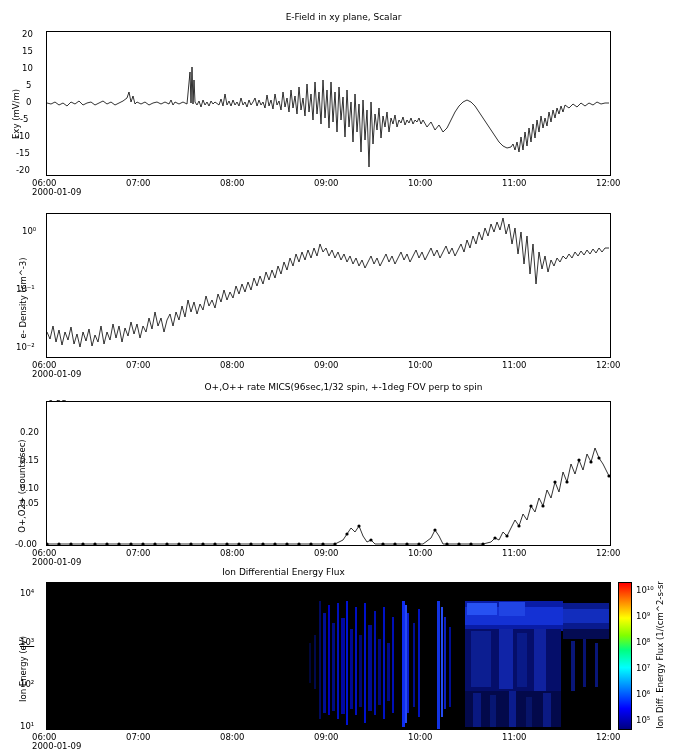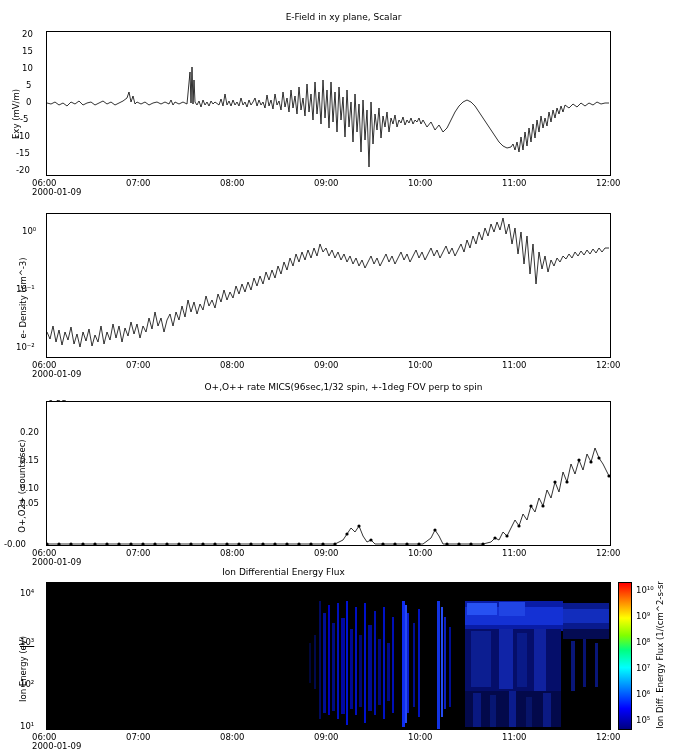--- a/index.html
+++ b/index.html
@@ -148,21 +148,21 @@
 <div class="panel" style="top:376px;height:190px;">
   <div class="plot-title" style="top:6px;">O+,O++ rate MICS(96sec,1/32 spin, +-1deg FOV perp to spin</div>
 
   <div class="ylabel" style="left:-25px; top:105px; transform: rotate(-90deg);">O+,O2+ ( counts/sec)</div>
 
   <div class="tick-label" style="left:20px;top:23px;padding-left:28px;">0.25</div>
   <div class="tick-label" style="left:20px;top:51px;">0.20</div>
   <div class="tick-label" style="left:20px;top:79px;">0.15</div>
   <div class="tick-label" style="left:20px;top:107px;">0.10</div>
   <div class="tick-label" style="left:20px;top:122px;">0.05</div>
-  <div class="tick-label" style="left:4px;top:163px;">-0.00</div>
+  <div class="tick-label" style="left:15px;top:163px;">-0.00</div>
 
   <div class="frame" style="left:46px;top:25px;width:565px;height:145px;">
     <svg width="563" height="143" viewBox="0 0 563 143">
       <polyline fill="none" stroke="#000000" stroke-width="0.8" points="0,142 8,142 16,142 24,142 32,142 40,142 48,142 56,142 64,142 72,142 80,142 88,142 96,142 104,142 112,142 120,142 128,142 136,142 144,142 152,142 160,142 168,142 176,142 184,142 192,142 200,142 208,142 216,142 224,142 232,142 240,142 248,142 256,142 264,142 272,142 280,142 288,142 296,138 300,132 304,126 308,130 312,124 316,134 320,140 324,138 328,142 336,142 344,142 352,142 360,142 368,142 376,142 384,136 388,128 392,134 396,142 404,142 412,142 420,142 428,142 436,142 444,140 448,136 452,138 456,130 460,134 464,126 468,118 472,124 476,112 480,118 484,104 488,110 492,96 496,104 500,88 504,96 508,80 512,90 516,70 520,80 524,62 528,72 532,58 536,68 540,52 544,60 548,46 552,56 556,62 560,70 562,74"></polyline>
       <g fill="#000000">
         <circle cx="0" cy="142" r="1.6"></circle>
           <circle cx="12" cy="142" r="1.6"></circle>
           <circle cx="24" cy="142" r="1.6"></circle>
         <circle cx="36" cy="142" r="1.6"></circle>
           <circle cx="48" cy="142" r="1.6"></circle>

